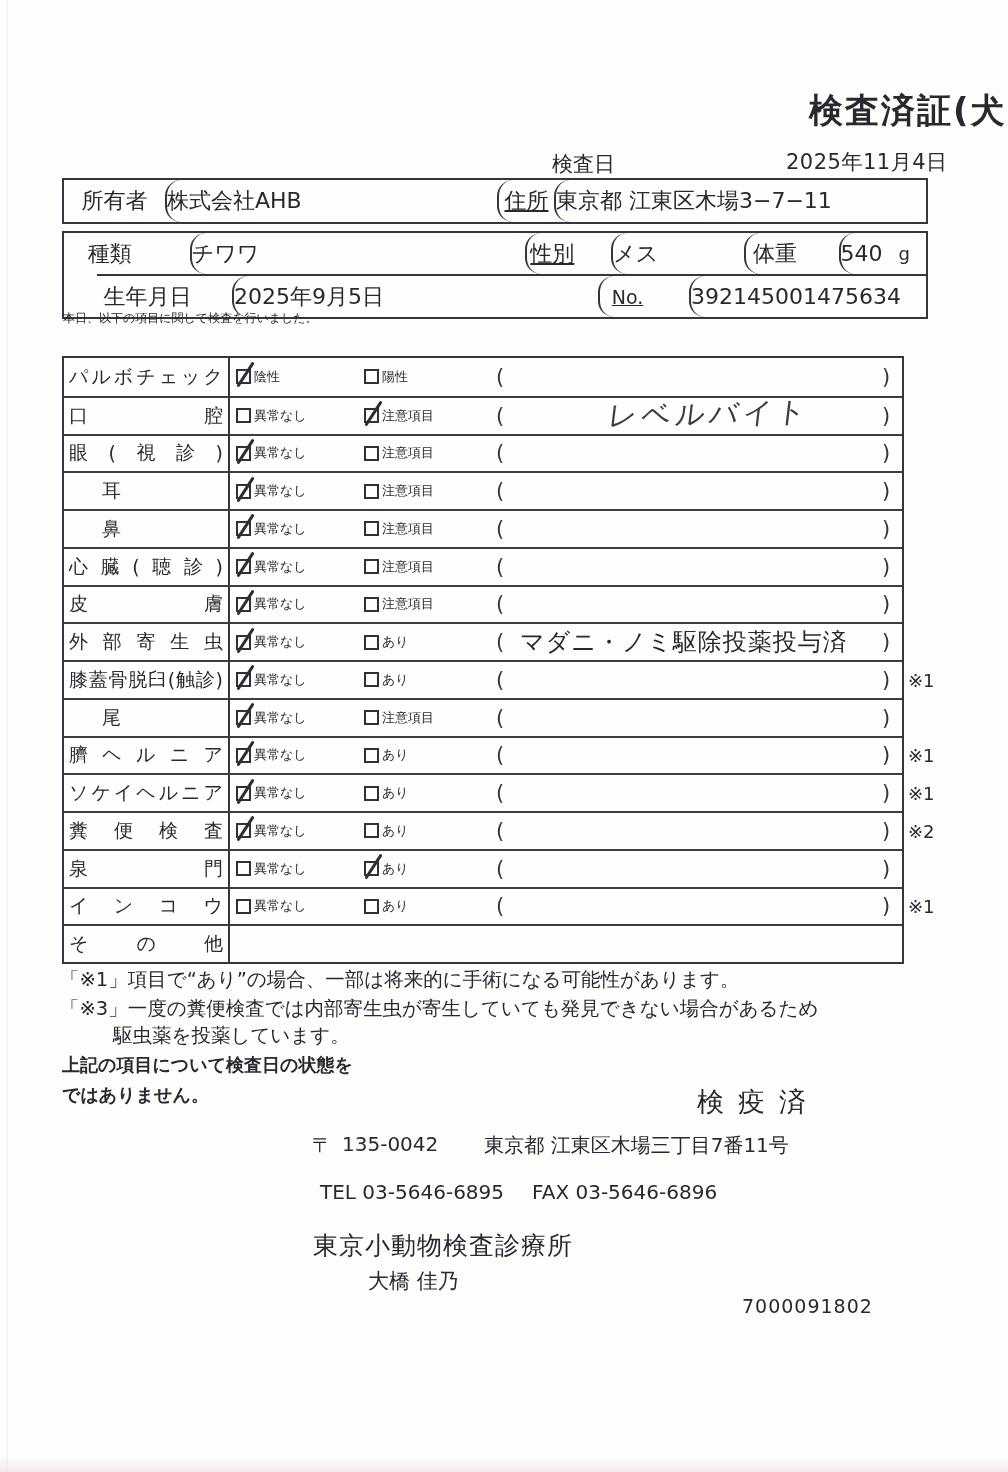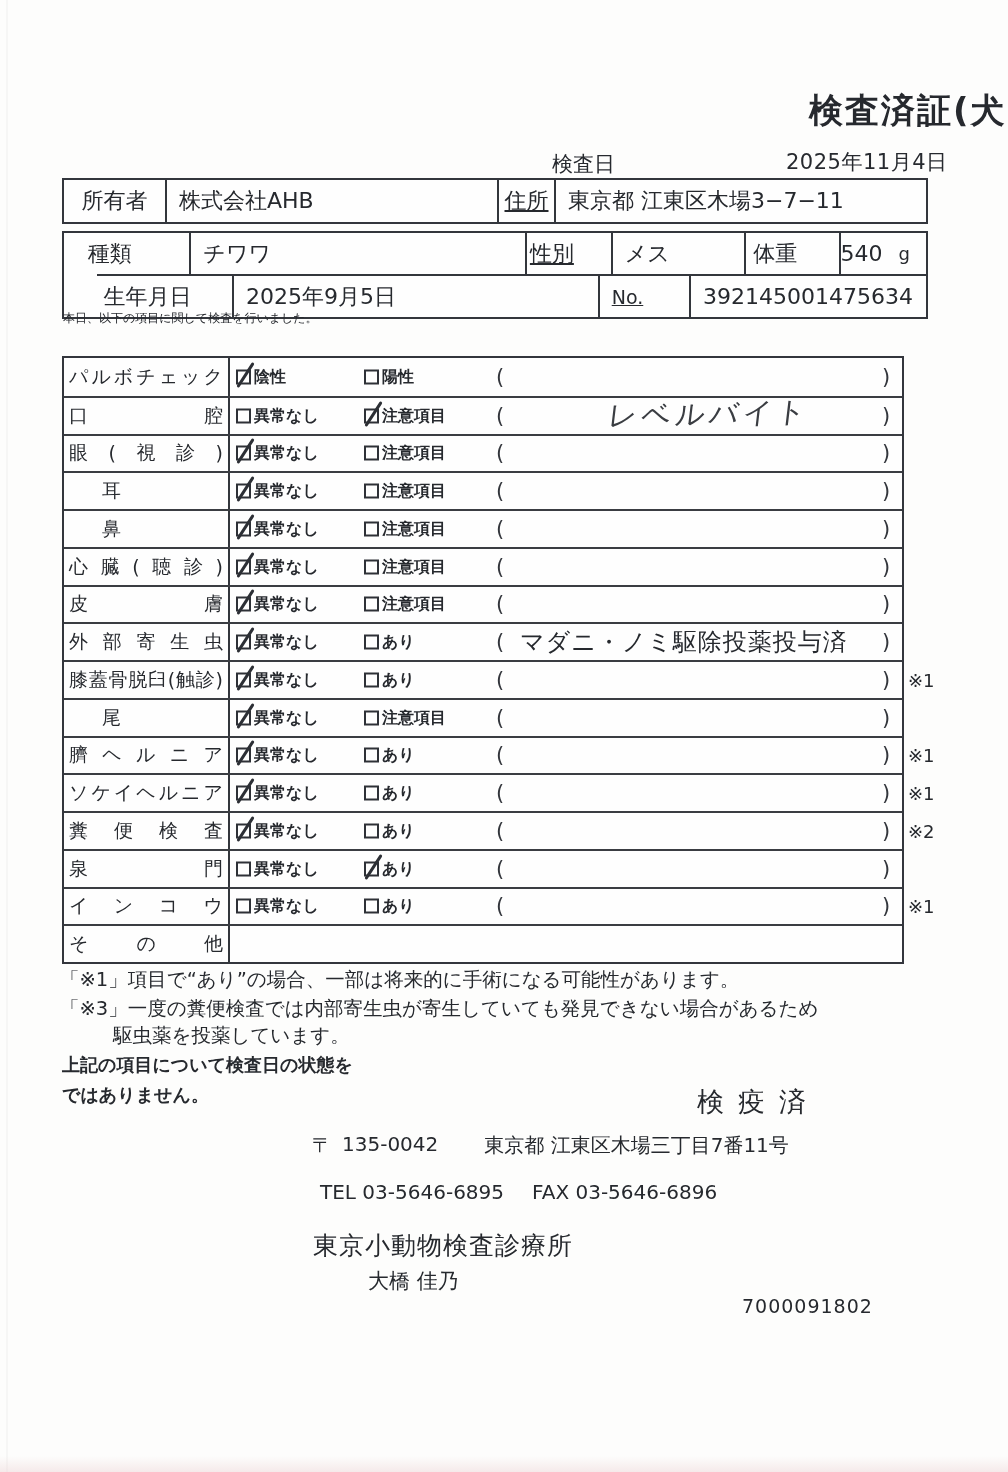--- a/index.html
+++ b/index.html
@@ -27,24 +27,24 @@
   .title{top:88px;left:16px;width:100%;text-align:right;font-size:34px;font-weight:600;letter-spacing:2px;}
   .exam-date-label{top:150px;left:552px;font-size:21px;}
   .exam-date-value{top:148px;left:786px;font-size:21px;letter-spacing:0.5px;}
 
   
   .htable{border:2px solid #33363c;display:flex;box-sizing:border-box;background:#fefefe;}
   .t-owner{left:62px;top:178px;width:866px;height:46px;}
   .t-pet{left:62px;top:231px;width:866px;height:88px;flex-direction:column;}
   .hrow{display:flex;flex:1;box-sizing:border-box;gap:34px;}
   .hrow + .hrow{border-top:2px solid #33363c;margin-left:33px;}
-  .hcell{display:flex;align-items:center;box-sizing:border-box;font-size:22px;}
+  .hcell{display:flex;align-items:center;box-sizing:border-box;font-size:22px;border-radius:16px;}
   .hcell + .hcell{border-left:2px solid #33363c;}
   .hlab{justify-content:center;}
-  .hval{padding-left:12px;}
+  .hval{}
   .w-lab1{width:101px;}
   .w-val1{width:332px;}
   .w-lab2{width:57px;text-decoration:underline;}
   .w-sex{width:108px;}
   .w-wlab{width:67px;}
   .w-wval{flex:1;justify-content:flex-end;padding-right:16px;}
   .w-rest{flex:1;}
   .weight-num{font-size:22px;}
   .weight-unit{font-size:18px;margin-left:16px;}
   .no-label{font-size:19px;}
@@ -56,21 +56,21 @@
   .irow{position:relative;display:flex;height:37.75px;box-sizing:border-box;}
   .irow + .irow{border-top:2px solid #3a3d42;}
   .rlabel{width:166px;box-sizing:border-box;border-right:2px solid #33363c;
     display:flex;align-items:center;justify-content:space-between;
     padding:0 5px;font-size:19px;}
   .rlabel.single{justify-content:flex-start;padding-left:38px;}
   .rcontent{position:relative;flex:1;}
   .cbgroup{position:absolute;top:50%;transform:translateY(-50%);display:flex;align-items:center;}
   .cbox{position:relative;width:15px;height:15px;border:2px solid #2e3137;box-sizing:border-box;margin-right:3px;flex:none;}
   .tick{position:absolute;left:6px;top:-11px;width:3px;height:29px;background:#2c2f35;transform:rotate(33deg);border-radius:2px;}
-  .cbl{font-size:16px;white-space:nowrap;font-weight:bold;}
+  .cbl{font-size:13px;white-space:nowrap;}
   .paren{position:absolute;top:50%;transform:translateY(-50%);font-size:21px;color:#33363c;}
   .po{left:266px;}
   .pc{left:652px;}
   .ptext{position:absolute;top:50%;transform:translateY(-50%);white-space:nowrap;}
   .ptext.printed{left:290px;font-size:24px;letter-spacing:1px;font-weight:500;}
   .ptext.handwritten{left:378px;font-size:29px;letter-spacing:4px;color:#3a3d42;
     transform:translateY(-54%) rotate(-1.2deg) skewX(-8deg);}
   .note{position:absolute;left:678px;top:50%;transform:translateY(-50%);font-size:18px;white-space:nowrap;}
 
   

